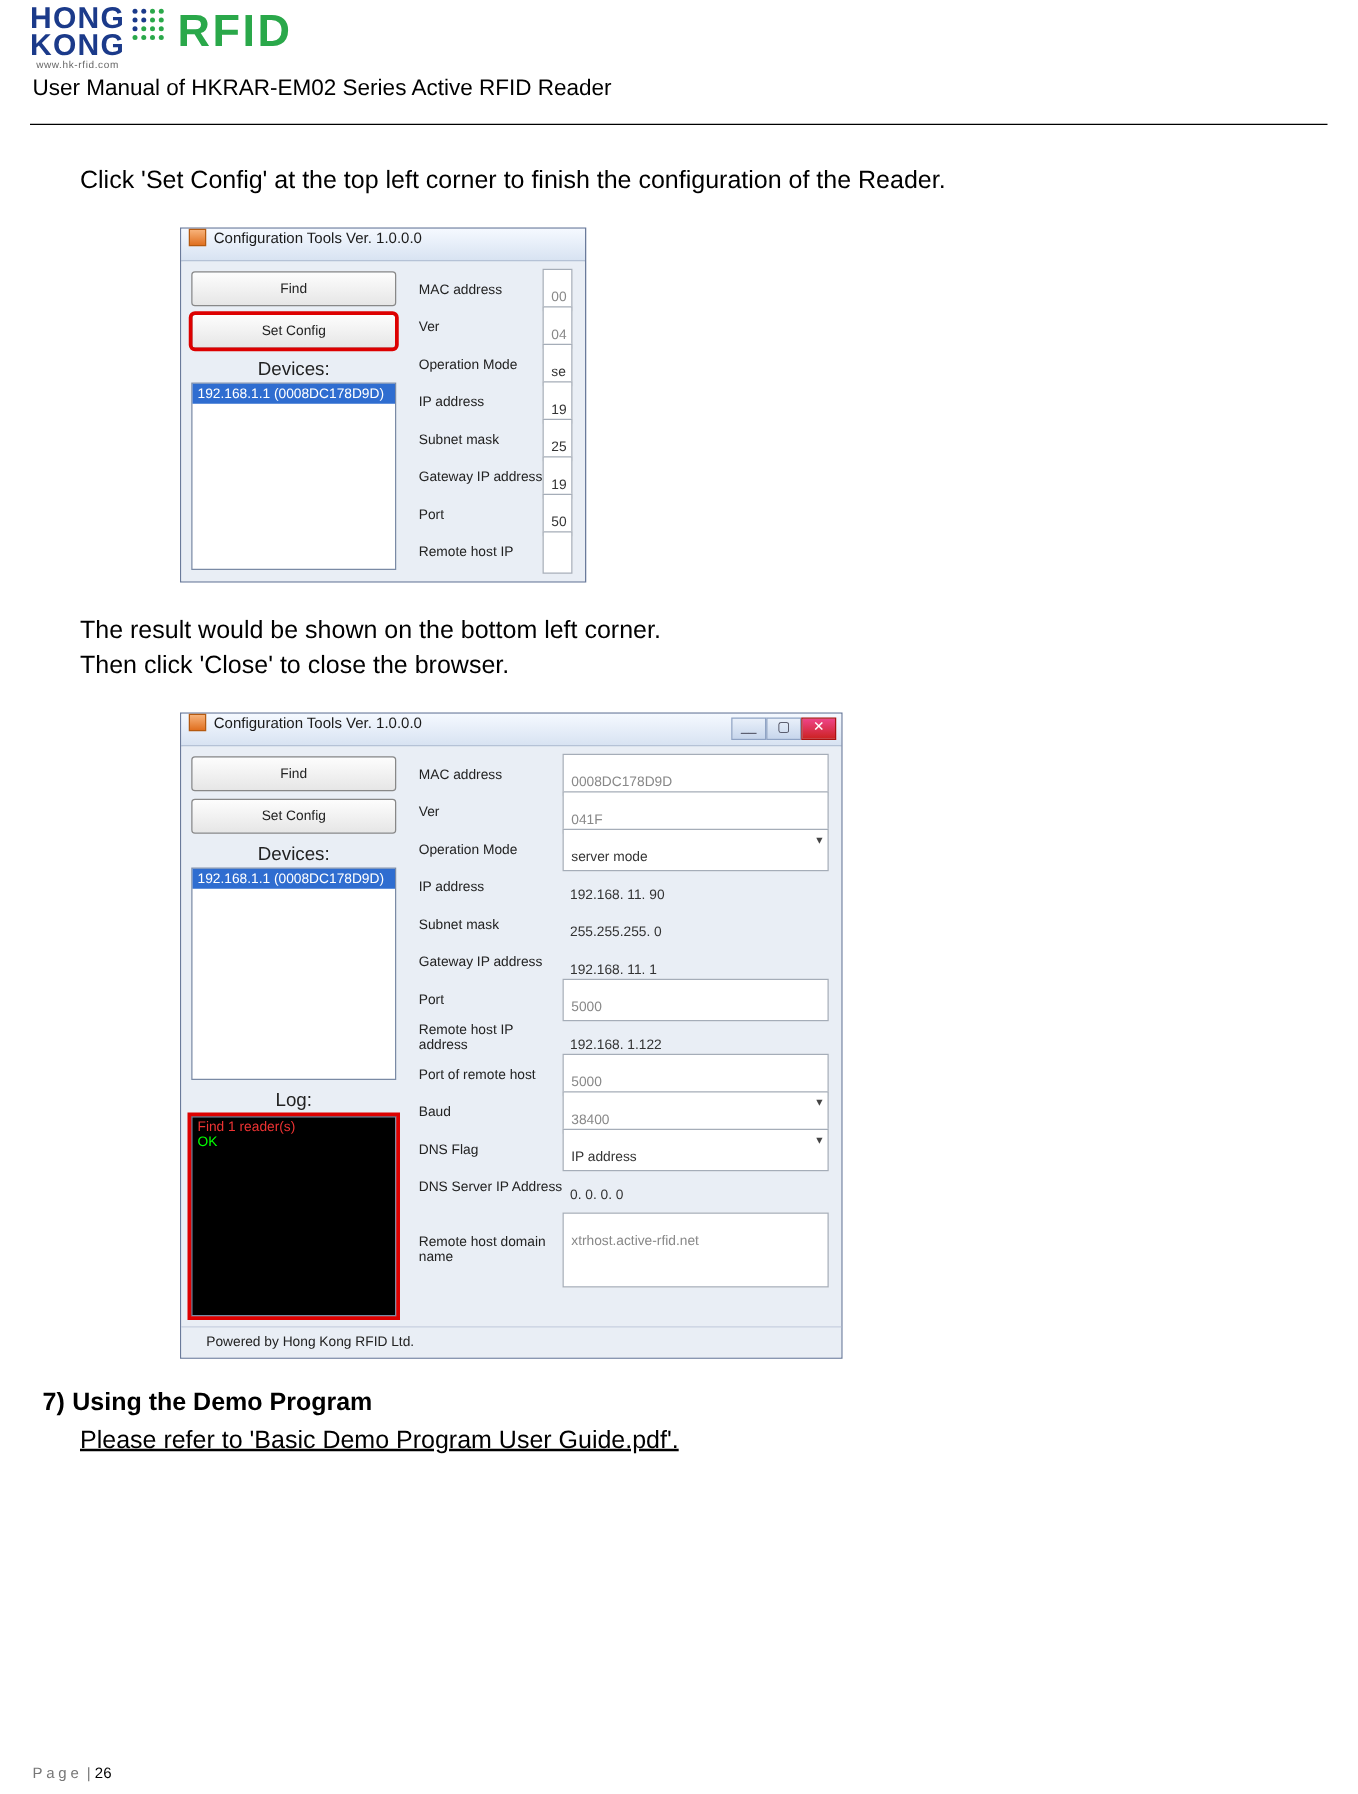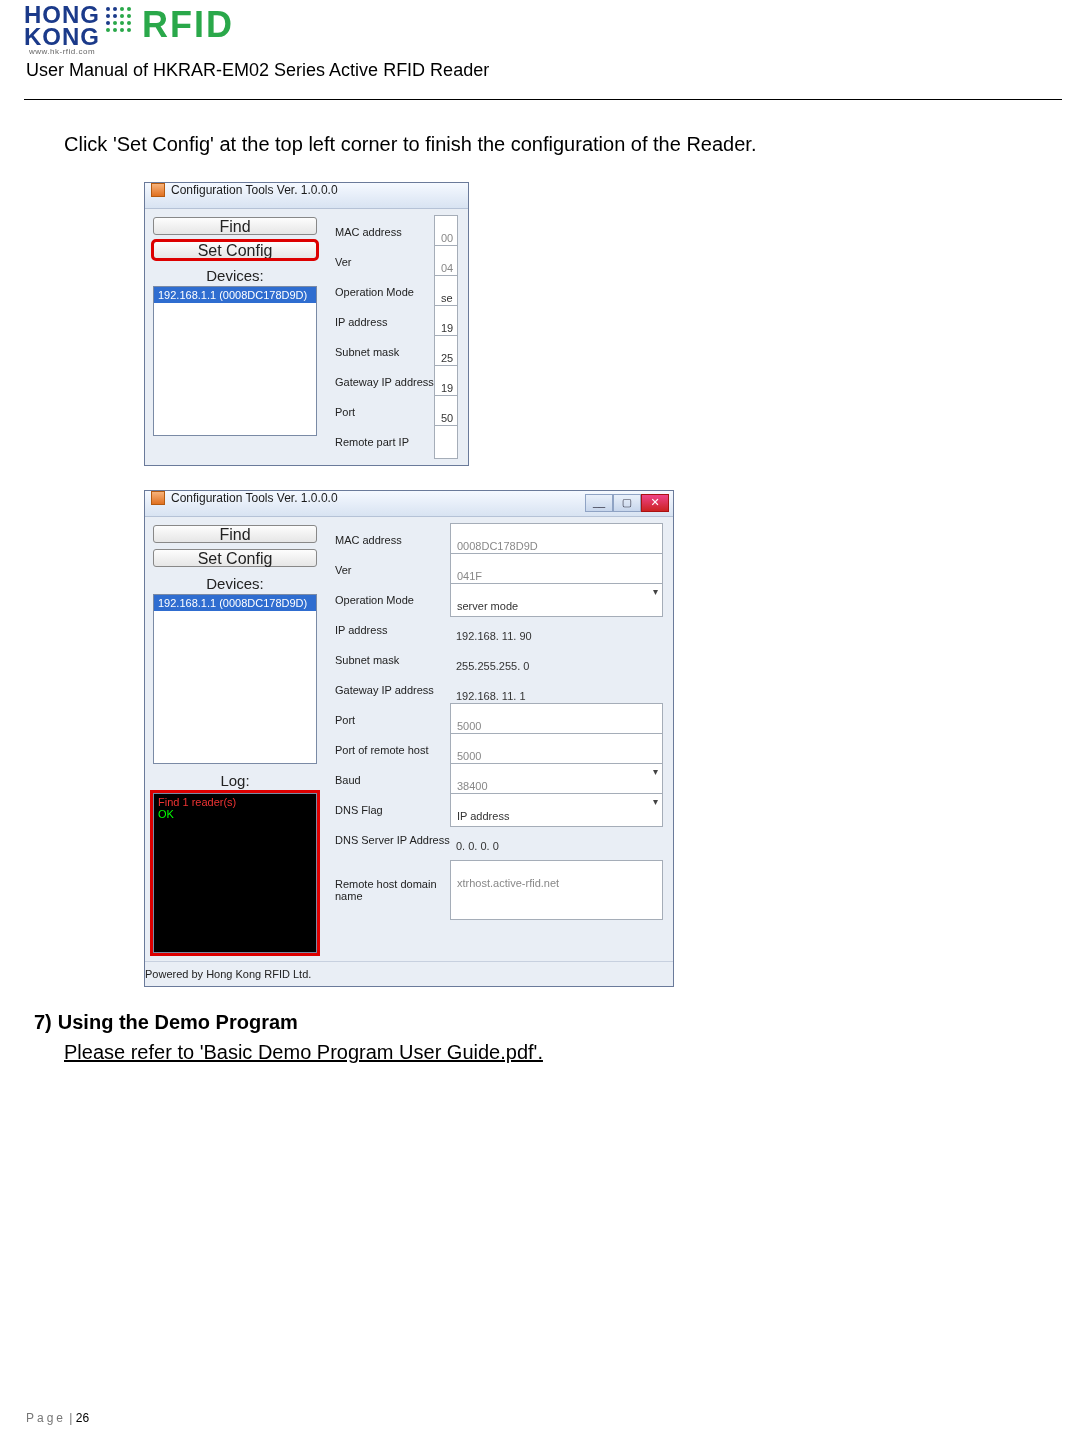--- a/index.html
+++ b/index.html
@@ -72,24 +72,24 @@
     width: 28px; height: 18px;
     background: linear-gradient(#e9f0fa,#c7d6ec);
     border: 1px solid #8fa3c4;
     color:#334; font-size:11px; text-align:center; line-height:15px;
     cursor:pointer;
   }
   .win-ctrl.close { background: linear-gradient(#e48,#c22); color:#fff; border-color:#a11; }
   .win-body { display:flex; background:#e9eef5; }
   .left-pane { width: 180px; padding: 8px; }
   .btn {
-    width: 100%; height: 18px;
+    width: 100%; height: 28px;
     background: linear-gradient(#fdfdfd,#e6e6e6);
     border: 1px solid #888; border-radius: 3px;
-    font-size: 16px; color:#222; cursor:pointer;
+    font-size: 11px; color:#222; cursor:pointer;
     margin-bottom: 6px;
   }
   .hl-red { outline: 3px solid #d00; outline-offset: -1px; }
   .label-sm { font-size: 15px; color:#222; margin: 2px 0; text-align: center; }
   .listbox {
     width: 100%; height: 150px;
     background:#fff; border:1px solid #7a8aa5;
   }
   .listbox .sel {
     background:#2f6dd0; color:#fff; font-size:11px; padding:2px 4px;
@@ -107,21 +107,21 @@
     flex:1; height:20px; border:1px solid #a5adb8; background:#fff;
     font-size:11px; padding: 16px 6px; color:#333;
   }
   .form-row .fval.ro { color:#888; background:#fff; }
   .form-row .fval.text { border:none; background:transparent; }
   .form-row .fval.combo { position:relative; }
   .form-row .fval.combo::after {
     content:"▾"; position:absolute; right:4px; top:2px; color:#444; font-size:10px;
   }
   .multiline { height: 60px !important; }
-  .footer-note { font-size:11px; color:#222; padding:6px 0; background:#e9eef5; border-top:1px solid #c7d0df;}
+  .footer-note { font-size:11px; color:#222; padding:6px 20px; background:#e9eef5; border-top:1px solid #c7d0df;}
   
   .win.small { width: 325px; }
   .win.small .right-pane { overflow:hidden; }
   .win.small .form-row .fval { width:24px; flex:none; }
   
   .pg-footer {
     position:absolute; bottom: 10px; left: 0; right: 0;
     display:flex; justify-content:space-between; padding: 0 26px;
     font-size: 12px; color:#777; font-family: Verdana, Arial;
   }
@@ -202,28 +202,32 @@
             </div>
           <div class="form-row">
               <div class="flabel">Gateway IP address</div>
               <div class="fval">19</div>
             </div>
           <div class="form-row">
               <div class="flabel">Port</div>
               <div class="fval">50</div>
             </div>
           <div class="form-row">
-              <div class="flabel">Remote part IP</div>
+              <div class="flabel">Remote host IP</div>
               <div class="fval"></div>
             </div>
         </div>
       </div>
     </div>
   </div>
 
+  <div class="body-text">
+    <span>The result would be shown on the bottom left corner.</span><br>
+    <span>Then click 'Close' to close the browser.</span>
+  </div>
 
   <div class="screenshot wide">
     <div class="win" style="width:530px;">
       <div class="titlebar">
         <span class="app-icon"></span>
         <span class="title-text">Configuration Tools Ver. 1.0.0.0</span>
         <div class="win-ctrl-group">
           <div class="win-ctrl">__</div>
           <div class="win-ctrl">▢</div>
           <div class="win-ctrl close">✕</div>
@@ -266,20 +270,24 @@
             </div>
           <div class="form-row">
               <div class="flabel">Gateway IP address</div>
               <div class="fval text">192.168. 11.  1</div>
             </div>
           <div class="form-row">
               <div class="flabel">Port</div>
               <div class="fval ro">5000</div>
             </div>
           <div class="form-row">
+              <div class="flabel">Remote host IP address</div>
+              <div class="fval text">192.168.  1.122</div>
+            </div>
+          <div class="form-row">
               <div class="flabel">Port of remote host</div>
               <div class="fval ro">5000</div>
             </div>
           <div class="form-row">
               <div class="flabel">Baud</div>
               <div class="fval combo ro">38400</div>
             </div>
           <div class="form-row">
               <div class="flabel">DNS Flag</div>
               <div class="fval combo">IP address</div>

